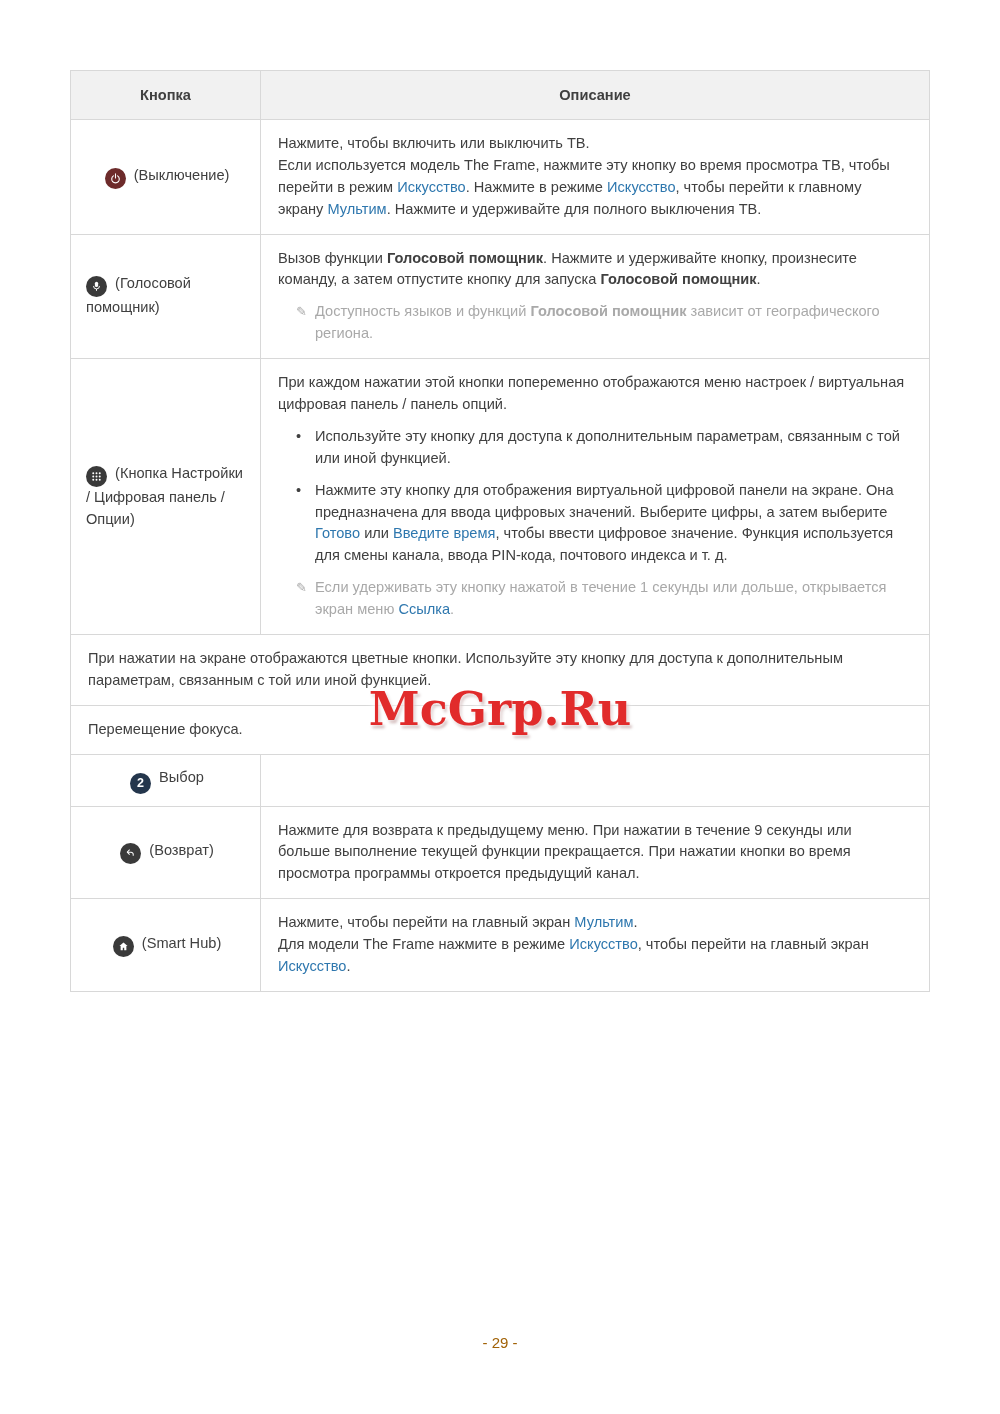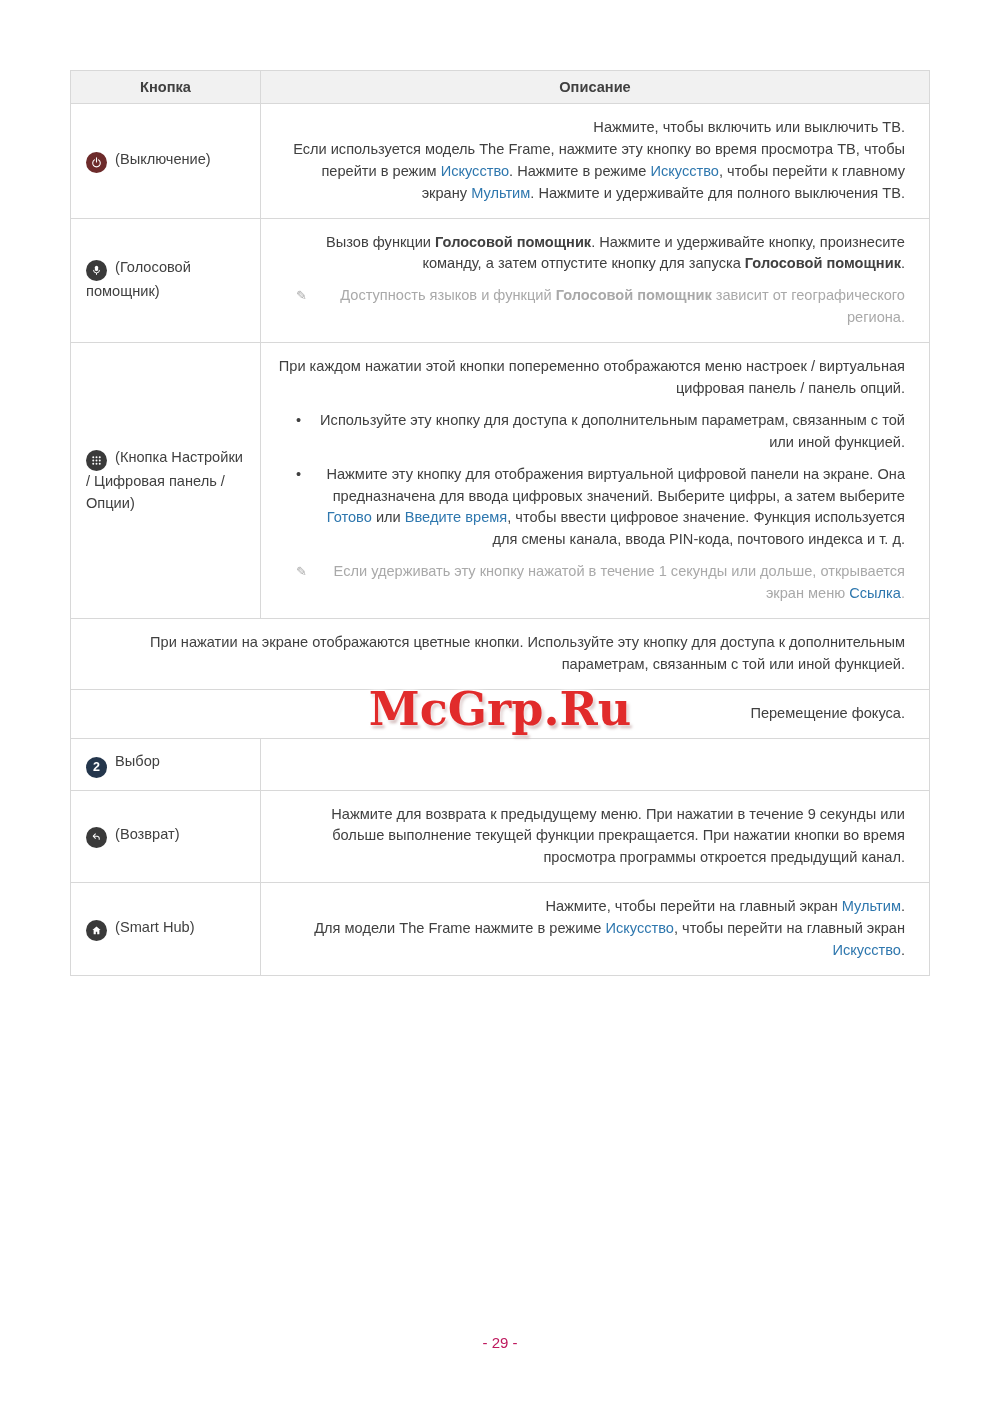--- a/index.html
+++ b/index.html
@@ -17,56 +17,57 @@
     background:#ffffff;color:var(--txt);
     font-family:"Liberation Sans", sans-serif;font-size:14.6px;
   }
   .doc-table{
     position:absolute;left:70px;top:70px;width:860px;
     border:1px solid var(--bd);border-bottom:none;
   }
   .row{display:flex;border-bottom:1px solid var(--bd);}
   .hrow .cell{
     background:var(--hbg);font-weight:700;text-align:center;
-    padding:8px 4px;justify-content:center;
+    padding:16px 4px;justify-content:center;
   }
   .btn-cell{
     width:190px;flex:none;border-right:1px solid var(--bd);
     display:flex;align-items:center;
     padding:12px 12px 12px 15px;
+    justify-content:center;
   }
   .desc-cell{
     flex:1;display:flex;flex-direction:column;justify-content:center;
     padding:13px 24px 13px 17px;
   }
   .desc-cell > * + *{margin-top:10px;}
   .btn-label{line-height:1.5;}
   .icn{
     display:inline-flex;width:21px;height:21px;border-radius:50%;
     align-items:center;justify-content:center;flex:none;
     vertical-align:-5px;margin-right:4px;
   }
   .icn.badge{color:#fff;font-weight:700;font-size:12.5px;}
-  .para{margin:0;line-height:1.5;text-align:right;}
+  .para{margin:0;line-height:1.5;}
   .bullet{display:flex;padding-left:18px;}
   .marker{flex:none;width:19px;line-height:1.5;}
   .flex1{flex:1;}
   .note .para,.note .marker{color:var(--note);}
   .pencil{font-size:13px;transform:translateY(1px);}
   .link{color:var(--link);cursor:pointer;}
   .b{font-weight:700;}
   .watermark{
     position:absolute;top:682px;left:0;width:100%;text-align:center;
     font-family:"DejaVu Serif", serif;font-weight:700;
     font-size:46px;color:var(--wm);z-index:5;pointer-events:none;
     text-shadow:0 0 10px rgba(255,255,255,0.95), 0 0 4px rgba(255,255,255,0.9), 2px 3px 3px rgba(90,0,0,0.35);
   }
   .footer{
     position:absolute;top:1334px;left:0;width:100%;text-align:center;
-    font-size:15px;color:#be185d;
+    font-size:15px;color:#a16207;
   }
 </style>
 </head>
 <body>
 
 <div class="doc-table">
   <div class="row hrow">
     <div class="cell btn-cell">Кнопка</div>
     <div class="cell desc-cell">Описание</div>
   </div>

